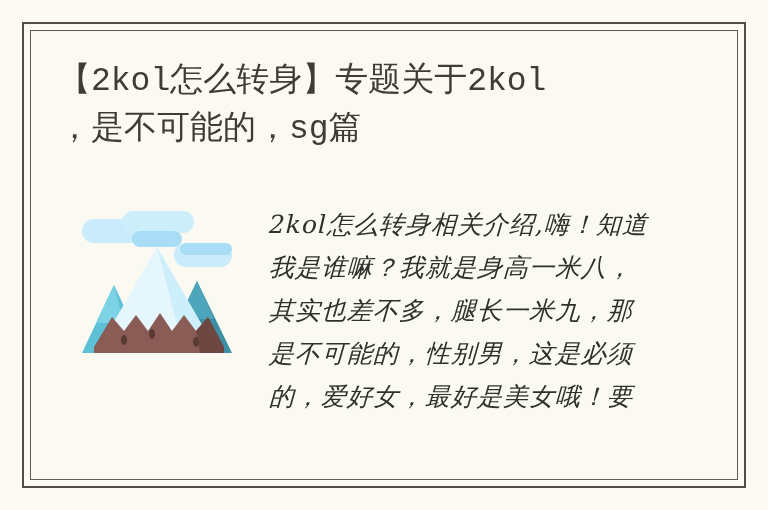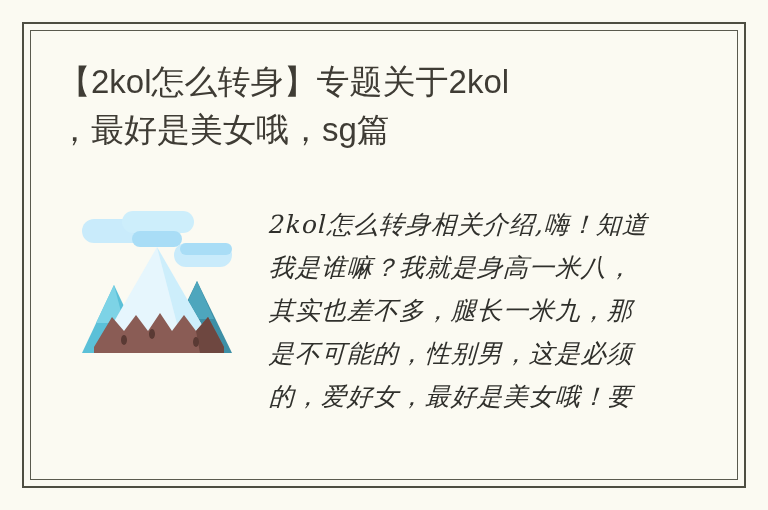--- a/index.html
+++ b/index.html
@@ -43,20 +43,21 @@
     top: 34px;
     width: 628px;
   }
   .title-line {
     font-size: 33px;
     line-height: 48px;
     color: #3f3c35;
     letter-spacing: 0px;
     white-space: nowrap;
     font-weight: 400;
+    font-family: Liberation Mono, monospace;
   }
 
   
   .content-row {
     position: absolute;
     left: 34px;
     top: 175px;
     right: 34px;
     display: flex;
     align-items: flex-start;
@@ -93,21 +94,21 @@
   }
 </style>
 </head>
 <body>
 
 <div class="card-outer">
   <div class="card-inner"></div>
 
   <div class="title-block">
     <div class="title-line">【2kol怎么转身】专题关于2kol</div>
-    <div class="title-line">，最好是美女哦，sg篇</div>
+    <div class="title-line">，是不可能的，sg篇</div>
   </div>
 
   <div class="content-row">
 
     <div class="thumb">
       <svg viewBox="0 0 165 165" xmlns="http://www.w3.org/2000/svg">
 
         <rect x="6" y="12" width="86" height="24" rx="12" fill="#c9ebfb"></rect>
         <rect x="46" y="4" width="72" height="22" rx="11" fill="#cdeefb"></rect>
         <rect x="56" y="24" width="50" height="16" rx="8" fill="#a9ddf6"></rect>

